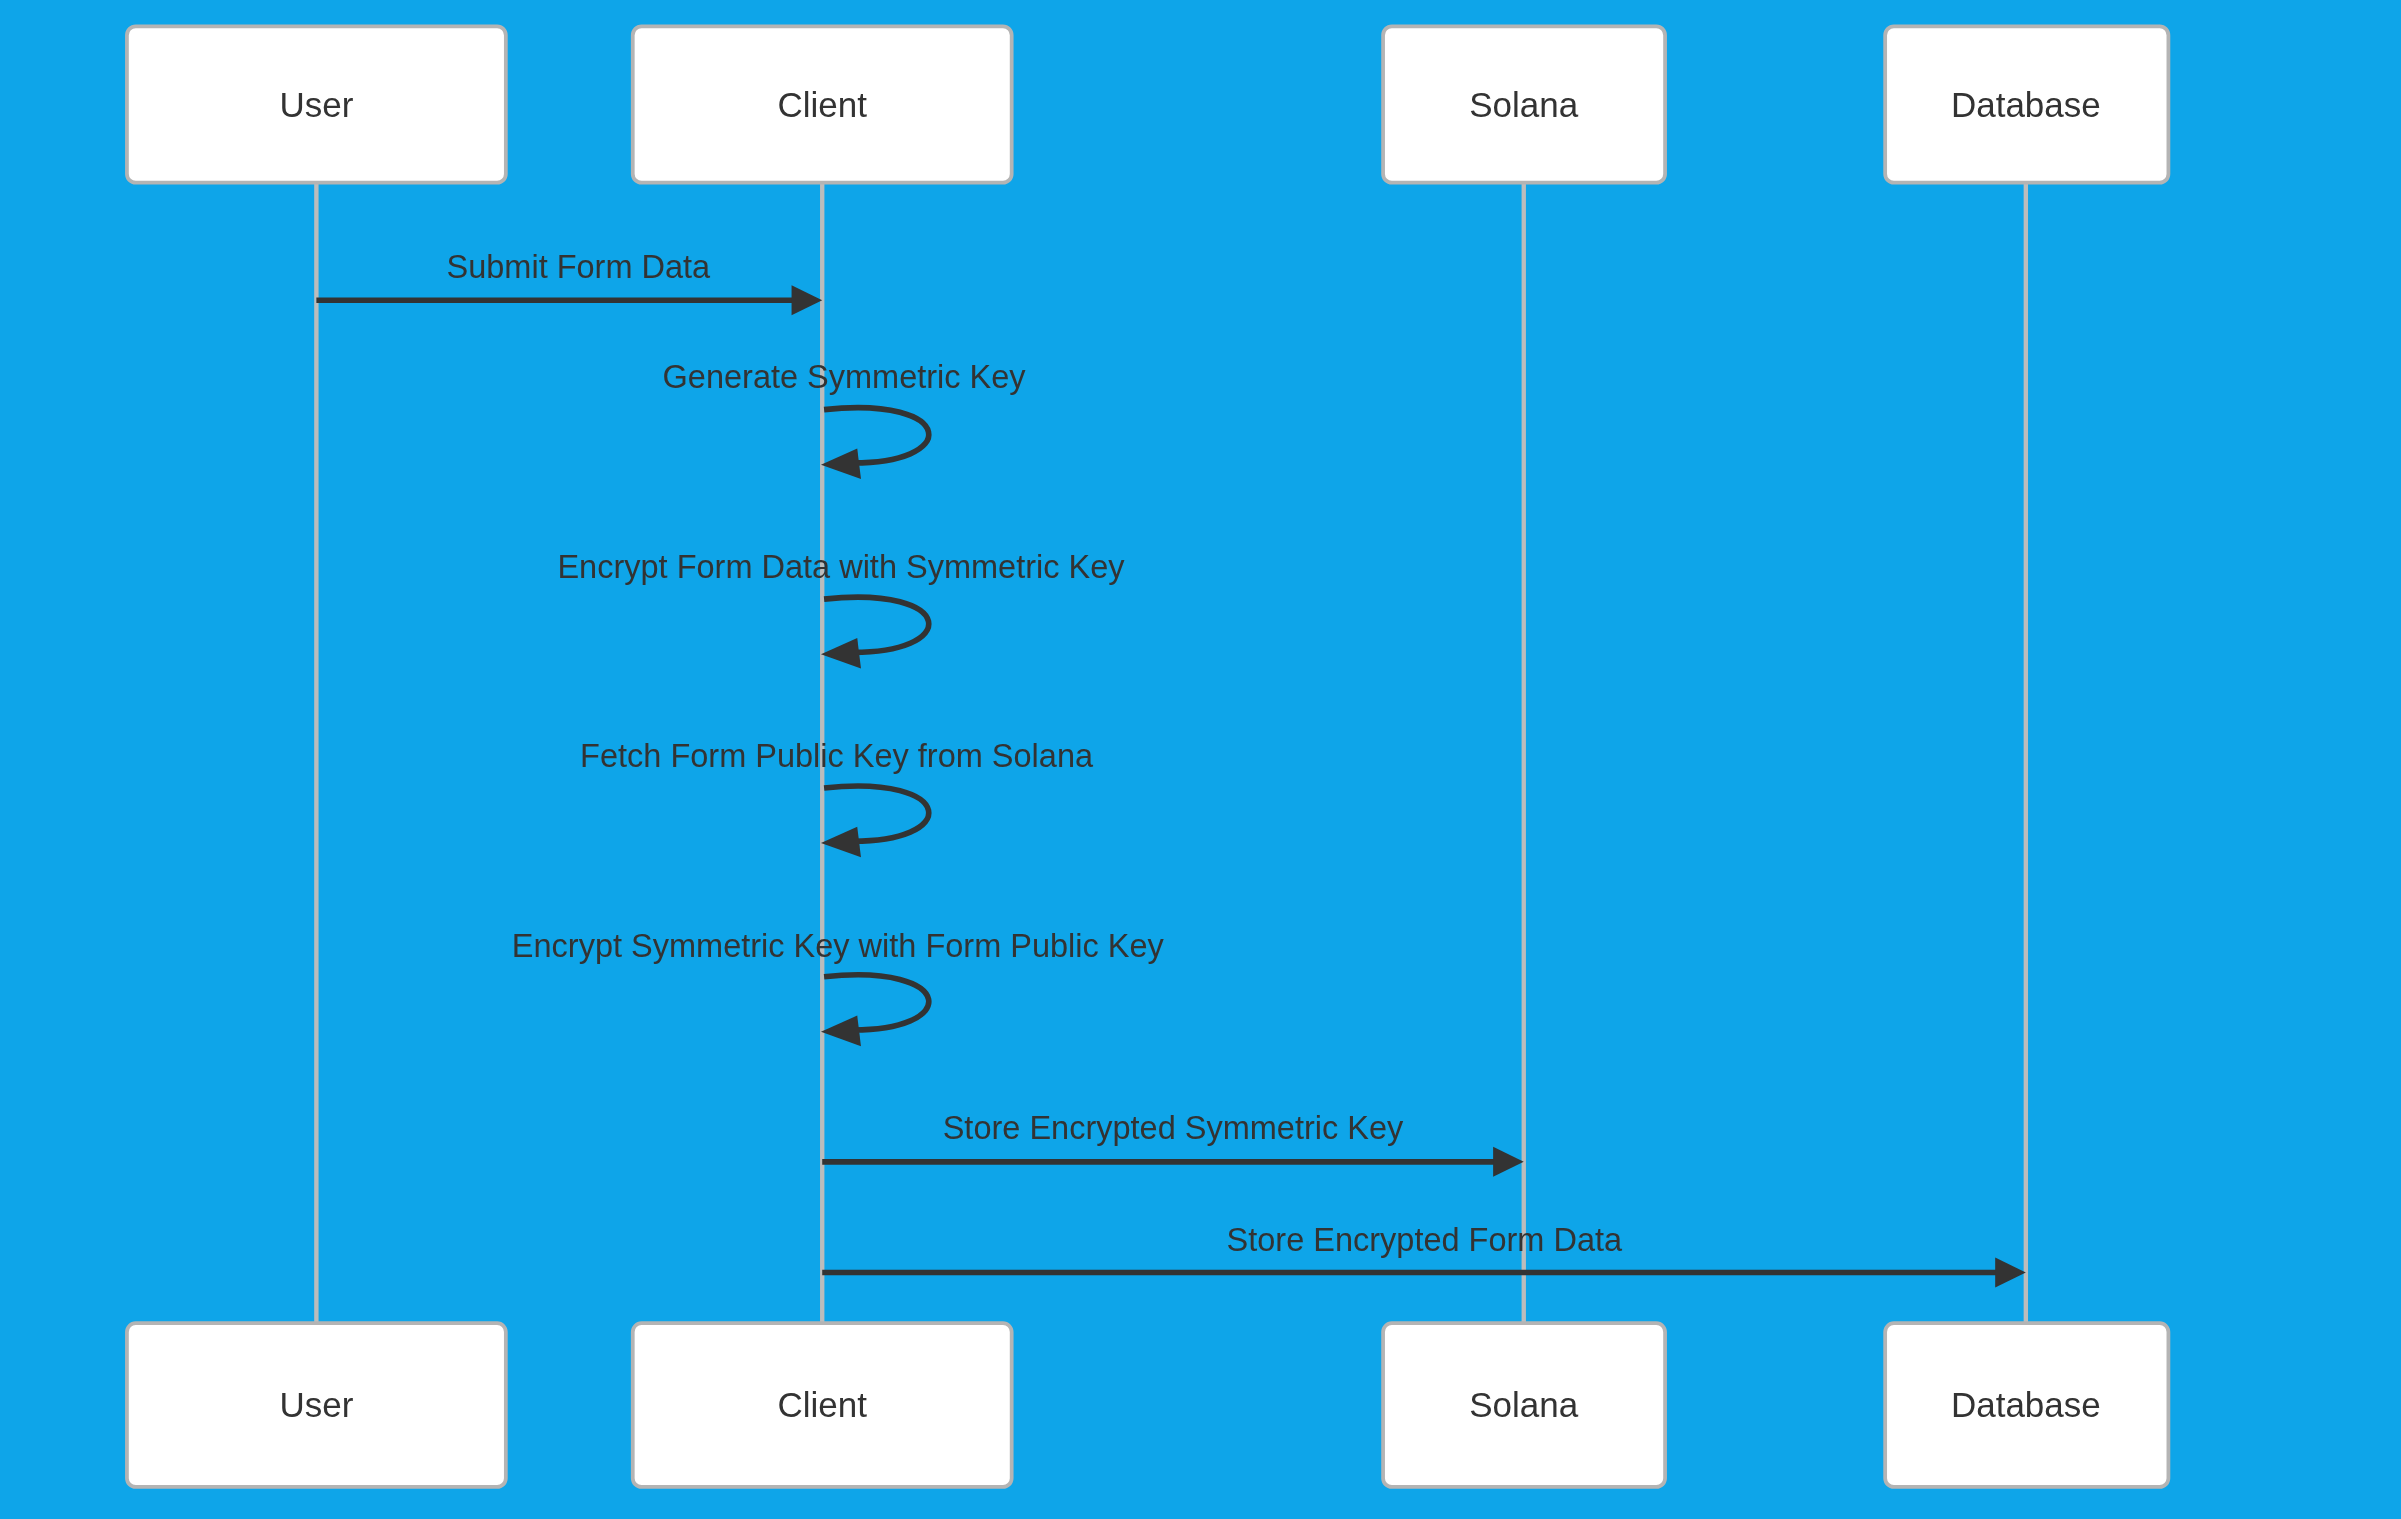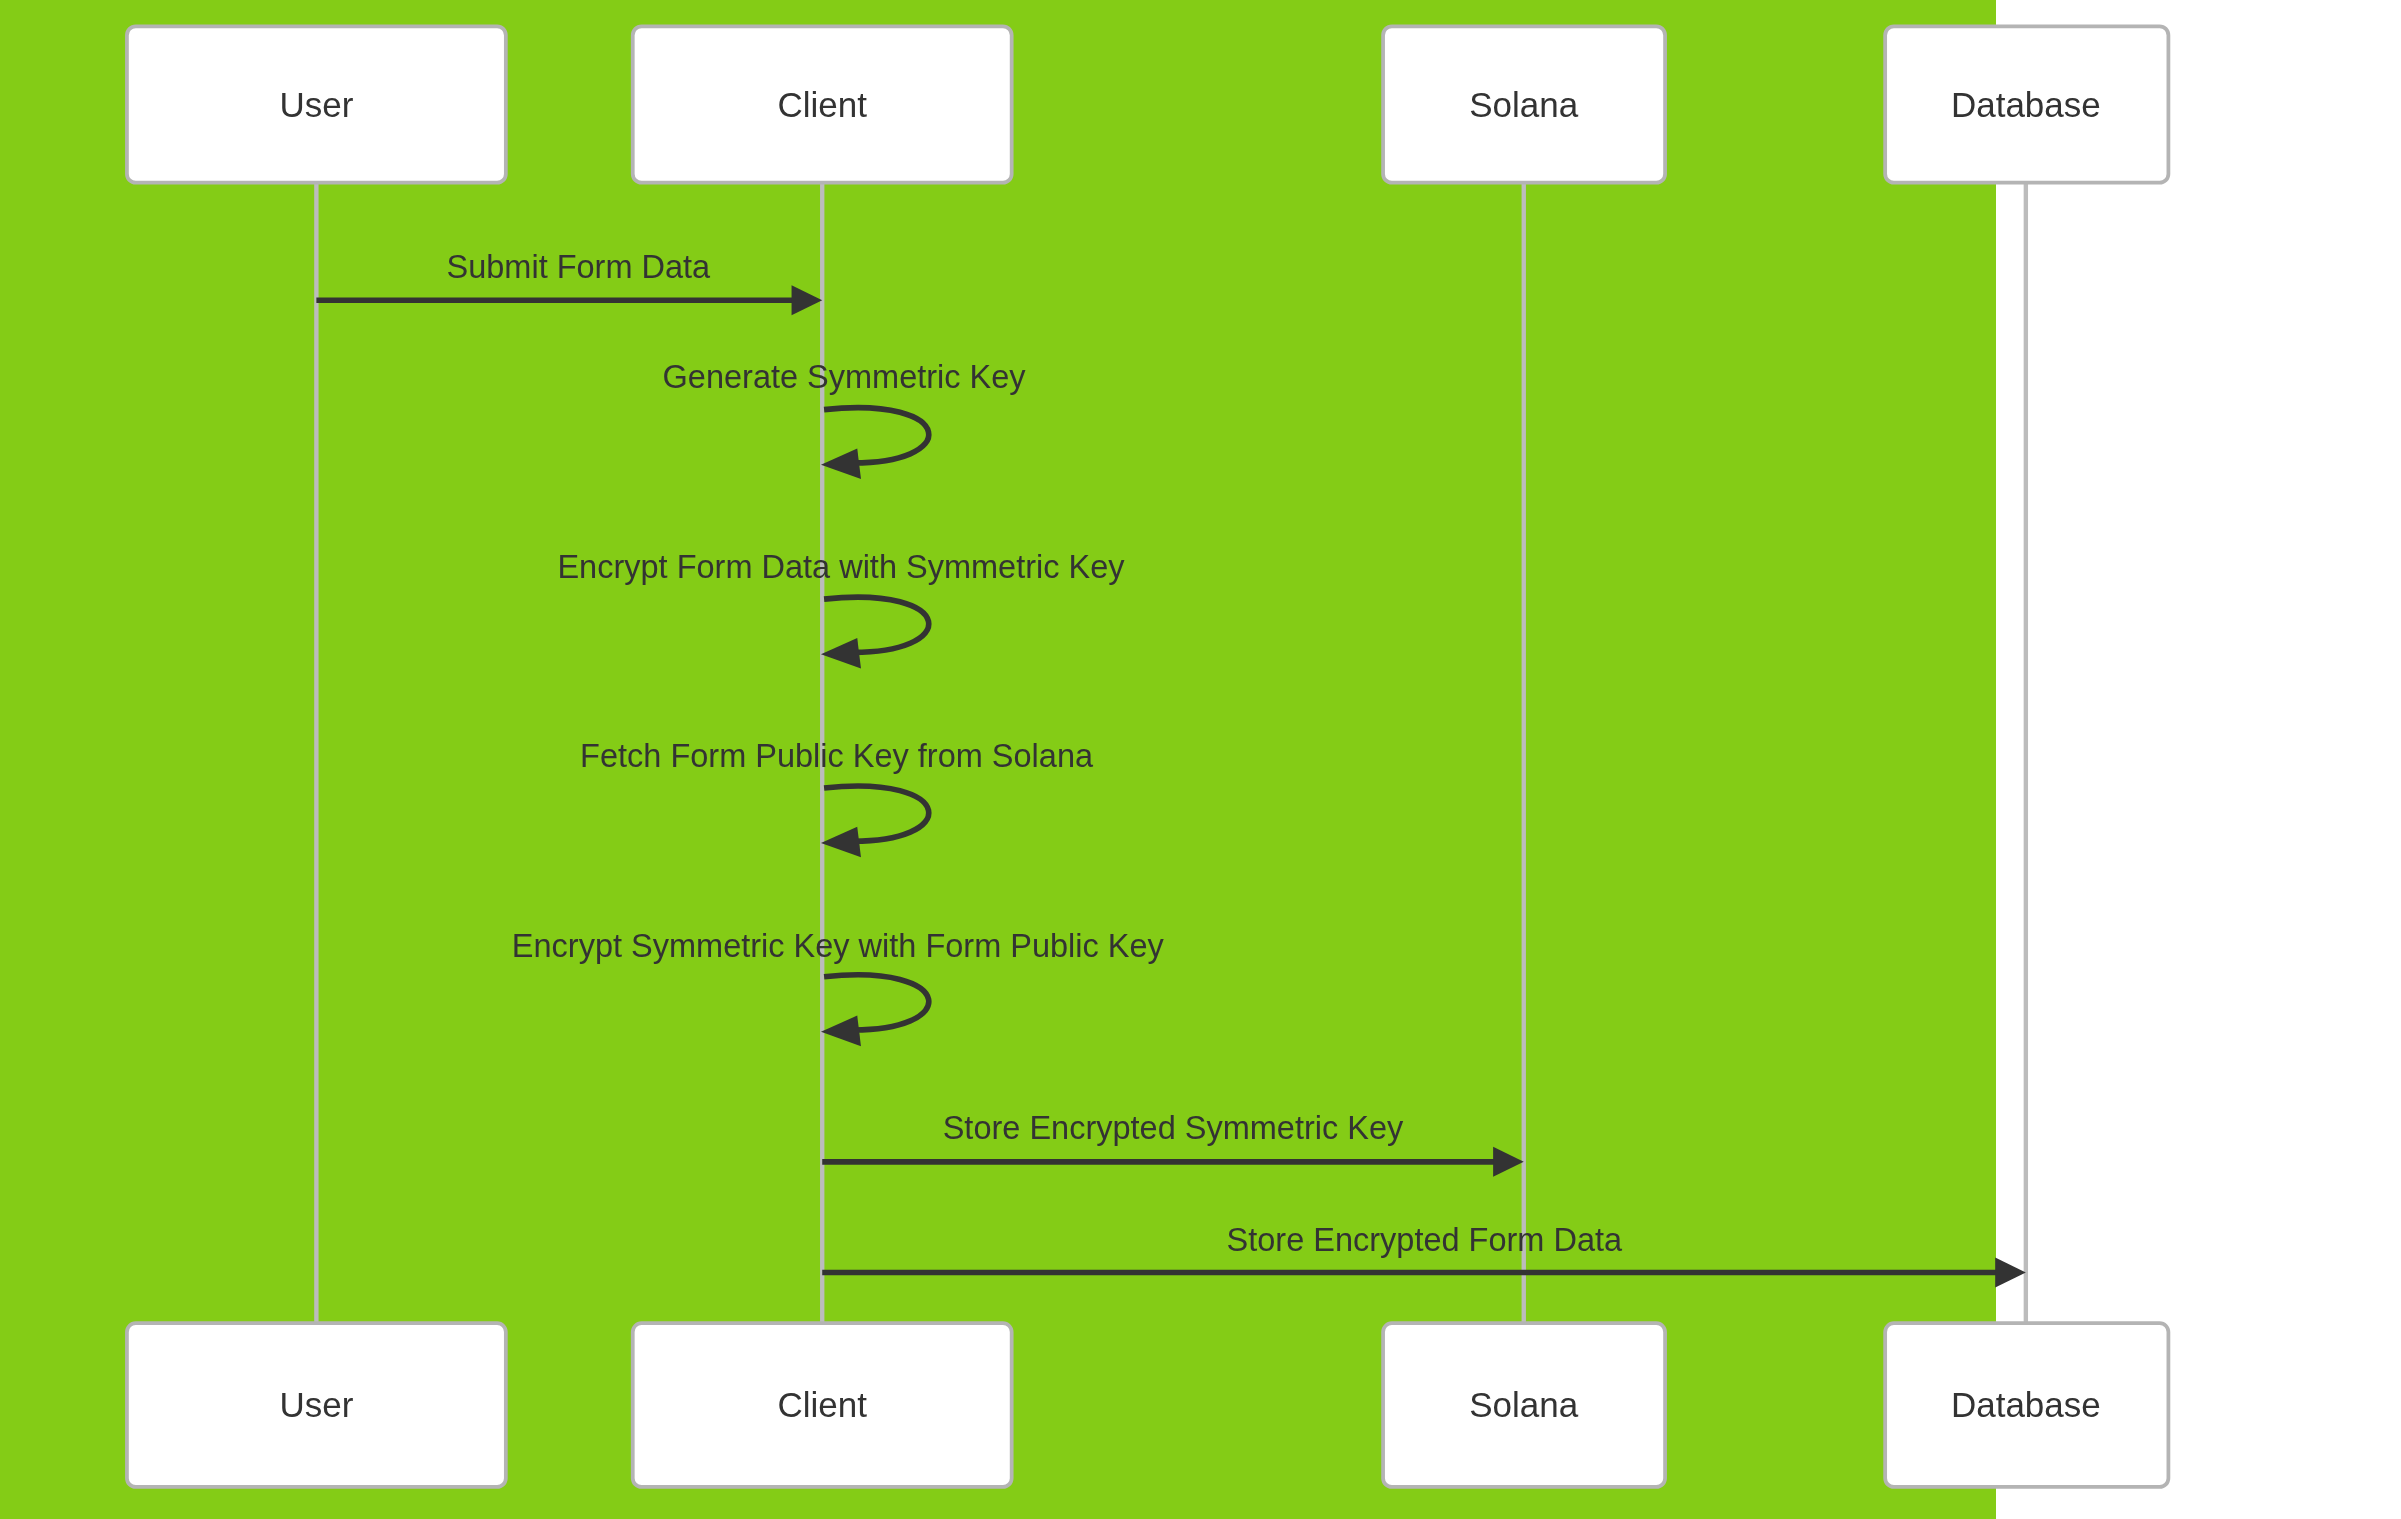--- a/index.html
+++ b/index.html
@@ -8,23 +8,23 @@
     background: #ffffff;
   }
   body {
     width: 2401px;
     height: 1519px;
     font-family: "Liberation Sans", sans-serif;
     overflow: hidden;
   }
   #diagram-root {
     position: relative;
-    width: 1996px;
+    width: 2401px;
     height: 1519px;
-    background: #84cc16;
+    background: #0ea5e9;
   }
   svg#sequence-svg {
     display: block;
     width: 2401px;
     height: 1519px;
   }
   .actor-box-rect {
     fill: #ffffff;
     stroke: #b4b4b4;
     stroke-width: 6;

